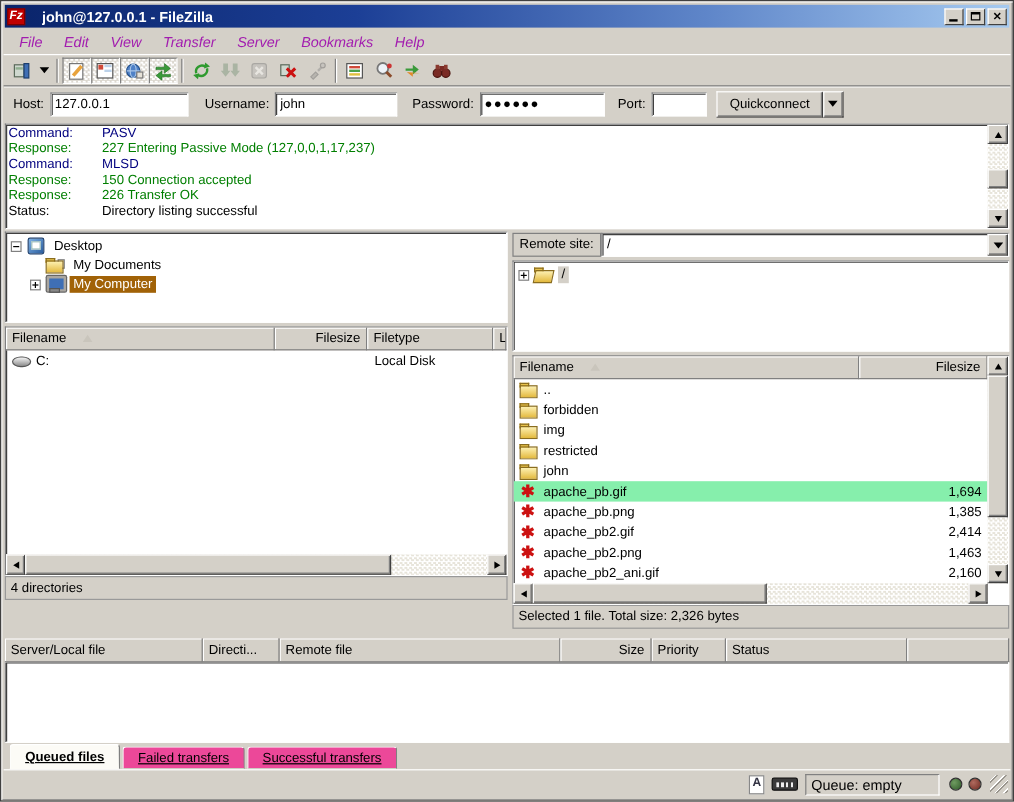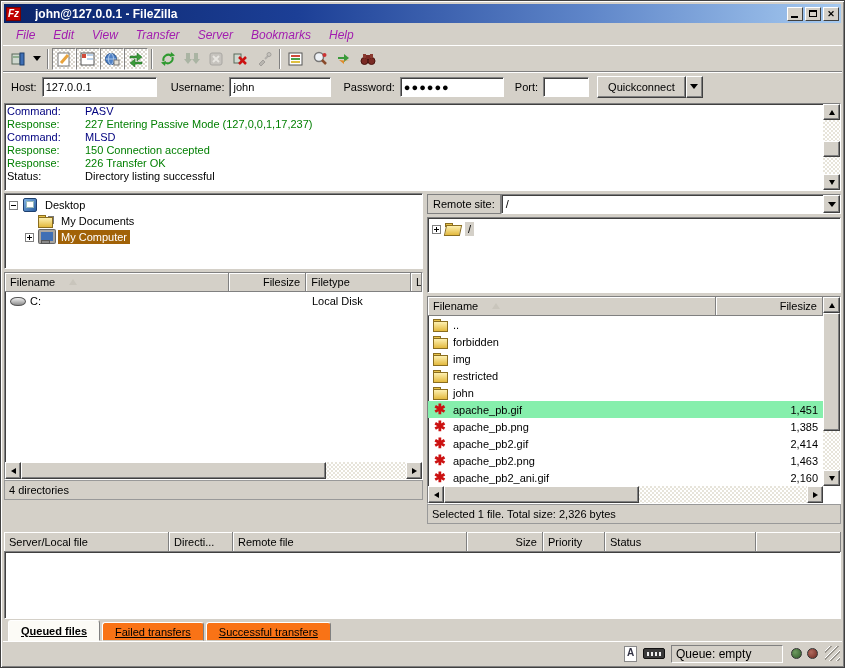--- a/index.html
+++ b/index.html
@@ -127,21 +127,21 @@
     background:linear-gradient(135deg,#7fb2e5,#2a5d9e);border:1px solid #1d3f6e;}
   .fi[data-icon="desktop"]::after{content:"";position:absolute;left:4px;top:3px;width:6px;height:5px;background:#fff;border:1px solid #9bb;}
   .fi[data-icon="computer"]::before{content:"";position:absolute;left:1px;top:0;width:12px;height:9px;background:#3f6fb5;
     border:2px solid #aaa6a0;border-radius:1px;box-shadow:0 0 0 1px #666;}
   .fi[data-icon="computer"]::after{content:"";position:absolute;left:4px;top:11px;width:7px;height:2px;background:#888;box-shadow:0 0 0 1px #555;}
 
   
   .queue-header{height:20px;display:flex;margin:8px 1px 0 1px;background:#d4d0c8;flex:0 0 auto;}
   .queue-body{flex:1;margin:0 1px;background:#fff;border:1px solid;border-color:#808080 #fff #fff #808080;box-shadow:inset 1px 1px 0 #404040;border-top:none;}
   .tabs{height:22px;display:flex;align-items:flex-end;padding-left:5px;flex:0 0 auto;text-decoration:underline;}
-  .tab{height:19px;padding:0 12px;font-size:11px;display:flex;align-items:center;background:#f97316;
+  .tab{height:19px;padding:0 12px;font-size:11px;display:flex;align-items:center;background:#ec4899;
     border:1px solid;border-color:#fff #808080 #cfccc3 #fff;border-radius:3px 3px 0 0;margin-right:2px;}
   .tab.active{background:#fcfbf6;font-weight:bold;height:21px;border-bottom-color:#fcfbf6;}
 
   
   .statusbar{height:24px;flex:0 0 auto;border-top:1px solid #fff;display:flex;align-items:center;justify-content:flex-end;padding:0 2px;}
   .sb-ico{width:18px;height:16px;position:relative;margin-right:4px;}
   .sb-ico.ascii::before{content:"";position:absolute;left:3px;top:0;width:11px;height:14px;background:#fff;border:1px solid #888;}
   .sb-ico.ascii::after{content:"A";position:absolute;left:6px;top:1px;font-size:10px;font-weight:bold;color:#334;}
   .badge{width:22px;height:11px;background:#3a3a3a;border:1px solid #111;border-radius:2px;margin-right:6px;position:relative;}
   .badge::after{content:"";position:absolute;left:3px;top:3px;width:14px;height:4px;
@@ -482,21 +482,21 @@
               <div class="cell r" style="flex:1">
                 <span></span>
               </div>
             </div>
           <div class="lrow" data-selected="true">
               <div class="cell" style="width:288px">
                 <span class="fi" data-icon="image"></span>
                 <span>apache_pb.gif</span>
               </div>
               <div class="cell r" style="flex:1">
-                <span>1,451</span>
+                <span>1,694</span>
               </div>
             </div>
           <div class="lrow">
               <div class="cell" style="width:288px">
                 <span class="fi" data-icon="image"></span>
                 <span>apache_pb.png</span>
               </div>
               <div class="cell r" style="flex:1">
                 <span>1,385</span>
               </div>

